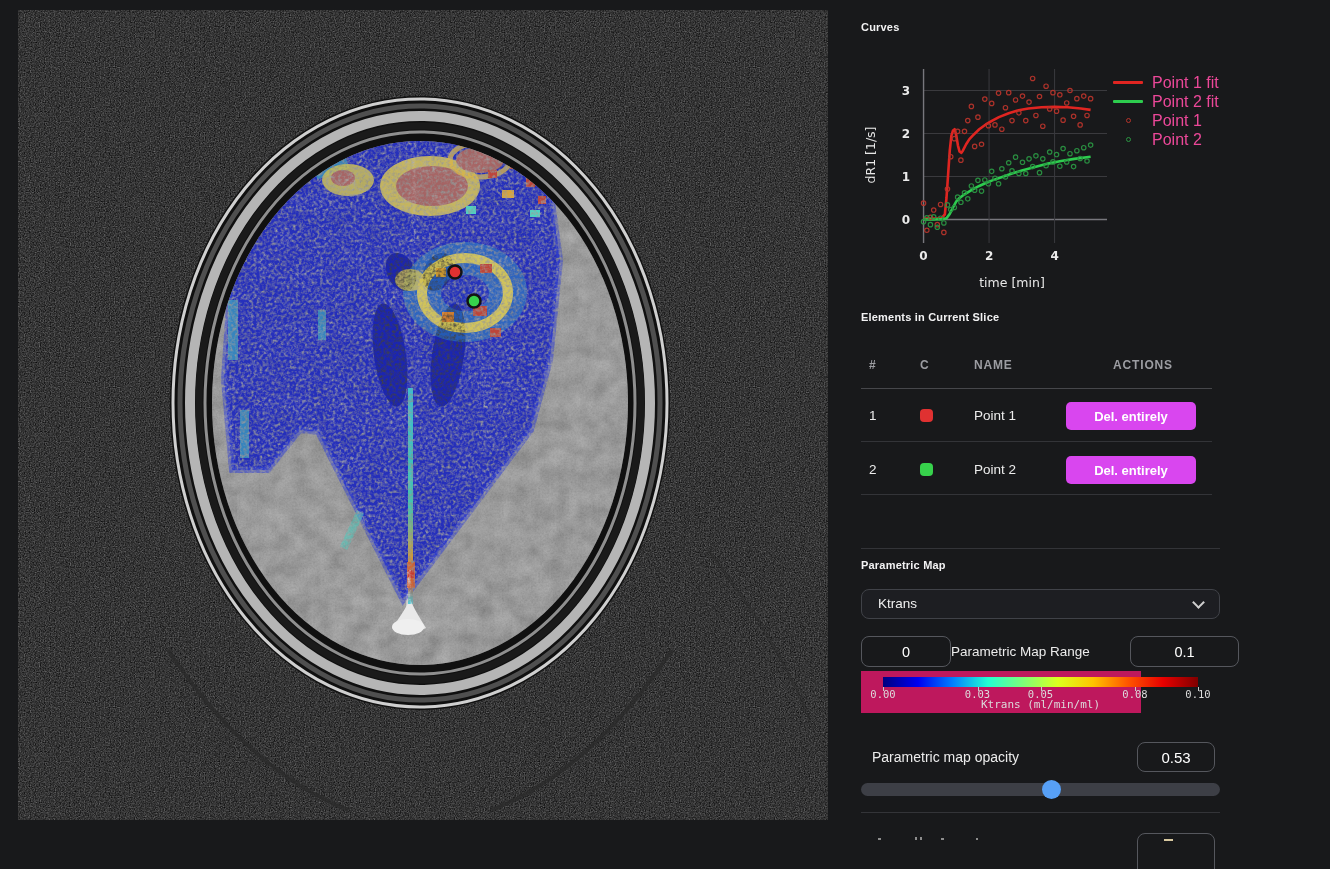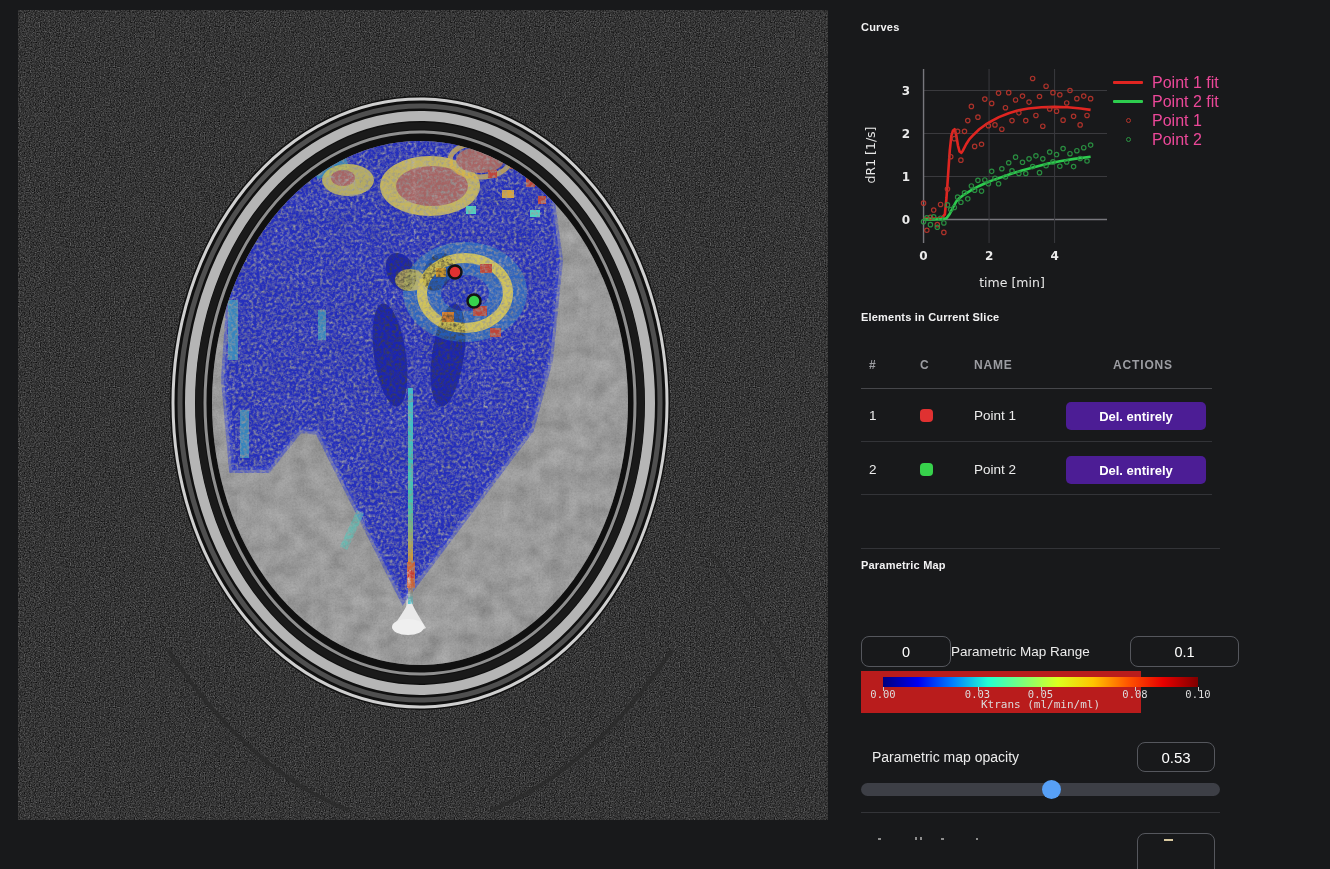--- a/index.html
+++ b/index.html
@@ -17,35 +17,35 @@
   .legend-dot{width:5px;height:5px;border-radius:50%;border:1.4px solid;}
   .legend-label{font-size:16px;color:#ec4899;margin-left:7px;white-space:nowrap;}
   #elements-title{top:311px;}
   .th{position:absolute;top:358px;font-size:12px;font-weight:bold;color:#9c9da2;letter-spacing:.07em;}
   .divider{position:absolute;left:0;height:0;border-top:1px solid #46474b;}
   .divider.soft{border-top-color:#333438;}
   .trow{position:absolute;left:0;width:351px;height:48px;}
   .tnum{position:absolute;left:8px;top:0;line-height:48px;font-size:13.5px;color:#ececec;}
   .tdot{position:absolute;left:59px;top:17px;width:13px;height:13px;border-radius:4px;}
   .tname{position:absolute;left:113px;top:0;line-height:48px;font-size:13.5px;color:#ececec;}
-  .del-btn{position:absolute;left:205px;top:10px;width:140px;height:28px;border:none;border-radius:5px;
-    background:#4c1d95;color:#fff;font-size:13px;font-weight:bold;font-family:inherit;cursor:pointer;}
+  .del-btn{position:absolute;left:205px;top:10px;width:130px;height:28px;border:none;border-radius:5px;
+    background:#d946ef;color:#fff;font-size:13px;font-weight:bold;font-family:inherit;cursor:pointer;}
   #pm-title{top:559px;}
   #pm-select{position:absolute;left:0;top:589px;width:359px;height:30px;background:#1d1e22;
     border:1px solid #404248;border-radius:8px;cursor:pointer;}
   #pm-select .sel-label{position:absolute;left:16px;top:0;line-height:28px;font-size:13.5px;color:#f0f0f0;}
   .chev{position:absolute;right:16px;top:8px;width:9px;height:9px;border-right:2px solid #cfcfcf;
     border-bottom:2px solid #cfcfcf;transform:rotate(45deg);}
   .num-input{position:absolute;background:transparent;border:1px solid #55575d;border-radius:8px;
     color:#fff;font-size:14.5px;text-align:center;font-family:inherit;outline:none;}
   #range-min{left:0;top:636px;width:90px;height:31px;}
   #range-max{left:269px;top:636px;width:109px;height:31px;}
   #range-label{position:absolute;left:90px;right:90px;top:636px;line-height:31px;
     font-size:13.5px;color:#ececec;}
-  #colorbar-box{position:absolute;left:0;top:671px;width:280px;height:42px;background:#b91c1c;padding-left:40px;}
+  #colorbar-box{position:absolute;left:0;top:671px;width:280px;height:42px;background:#be185d;padding-left:40px;}
   #colorbar-bar{position:absolute;left:22px;top:6px;width:315px;height:10px;}
   .cb-tickmark{position:absolute;top:16px;width:1px;height:4px;background:#c9c9c9;}
   .cb-tick{position:absolute;top:17px;transform:translateX(-50%);font-family:"DejaVu Sans Mono",monospace;
     font-size:10.5px;color:#dcdcdc;}
   #colorbar-caption{position:absolute;left:22px;width:315px;top:27px;text-align:center;
     font-family:"DejaVu Sans Mono",monospace;font-size:11px;color:#dcdcdc;}
   #opacity-label{position:absolute;left:11px;top:742px;height:30px;line-height:30px;font-size:14px;color:#ececec;}
   #opacity-input{left:276px;top:742px;width:78px;height:30px;font-size:15px;}
   #slider{position:absolute;left:0;top:783px;width:359px;height:13px;border-radius:7px;background:#3d3f46;cursor:pointer;}
   #slider-thumb{position:absolute;top:-3px;width:19px;height:19px;border-radius:50%;background:#57a0f6;}
@@ -371,20 +371,24 @@
     <span class="tdot" style="background: rgb(55, 210, 76);"></span>
     <span class="tname">Point 2</span>
     <button class="del-btn">Del. entirely</button>
   </div>
   <div class="divider soft" style="top:494px;width:351px;"></div>
 
   <div class="divider soft" style="top:548px;width:359px;"></div>
 
   <div class="h2" id="pm-title">Parametric Map</div>
 
+  <div id="pm-select">
+    <span class="sel-label">Ktrans</span>
+    <span class="chev"></span>
+  </div>
 
   <input id="range-min" class="num-input" readonly="" value="0" style="">
   <div id="range-label">Parametric Map Range</div>
   <input id="range-max" class="num-input" readonly="" value="0.1" style="">
 
   <div id="colorbar-box">
     <div id="colorbar-bar" style="background: linear-gradient(to right, rgb(0, 0, 127), rgb(0, 0, 241), rgb(0, 128, 255), rgb(34, 255, 210), rgb(125, 255, 121), rgb(220, 255, 30), rgb(255, 196, 0), rgb(255, 85, 0), rgb(232, 0, 0), rgb(127, 0, 0));"></div>
     <div id="colorbar-ticks">
         <div class="cb-tickmark" style="left: 22px;"></div>
         <span class="cb-tick" style="left: 22px;">0.00</span>

